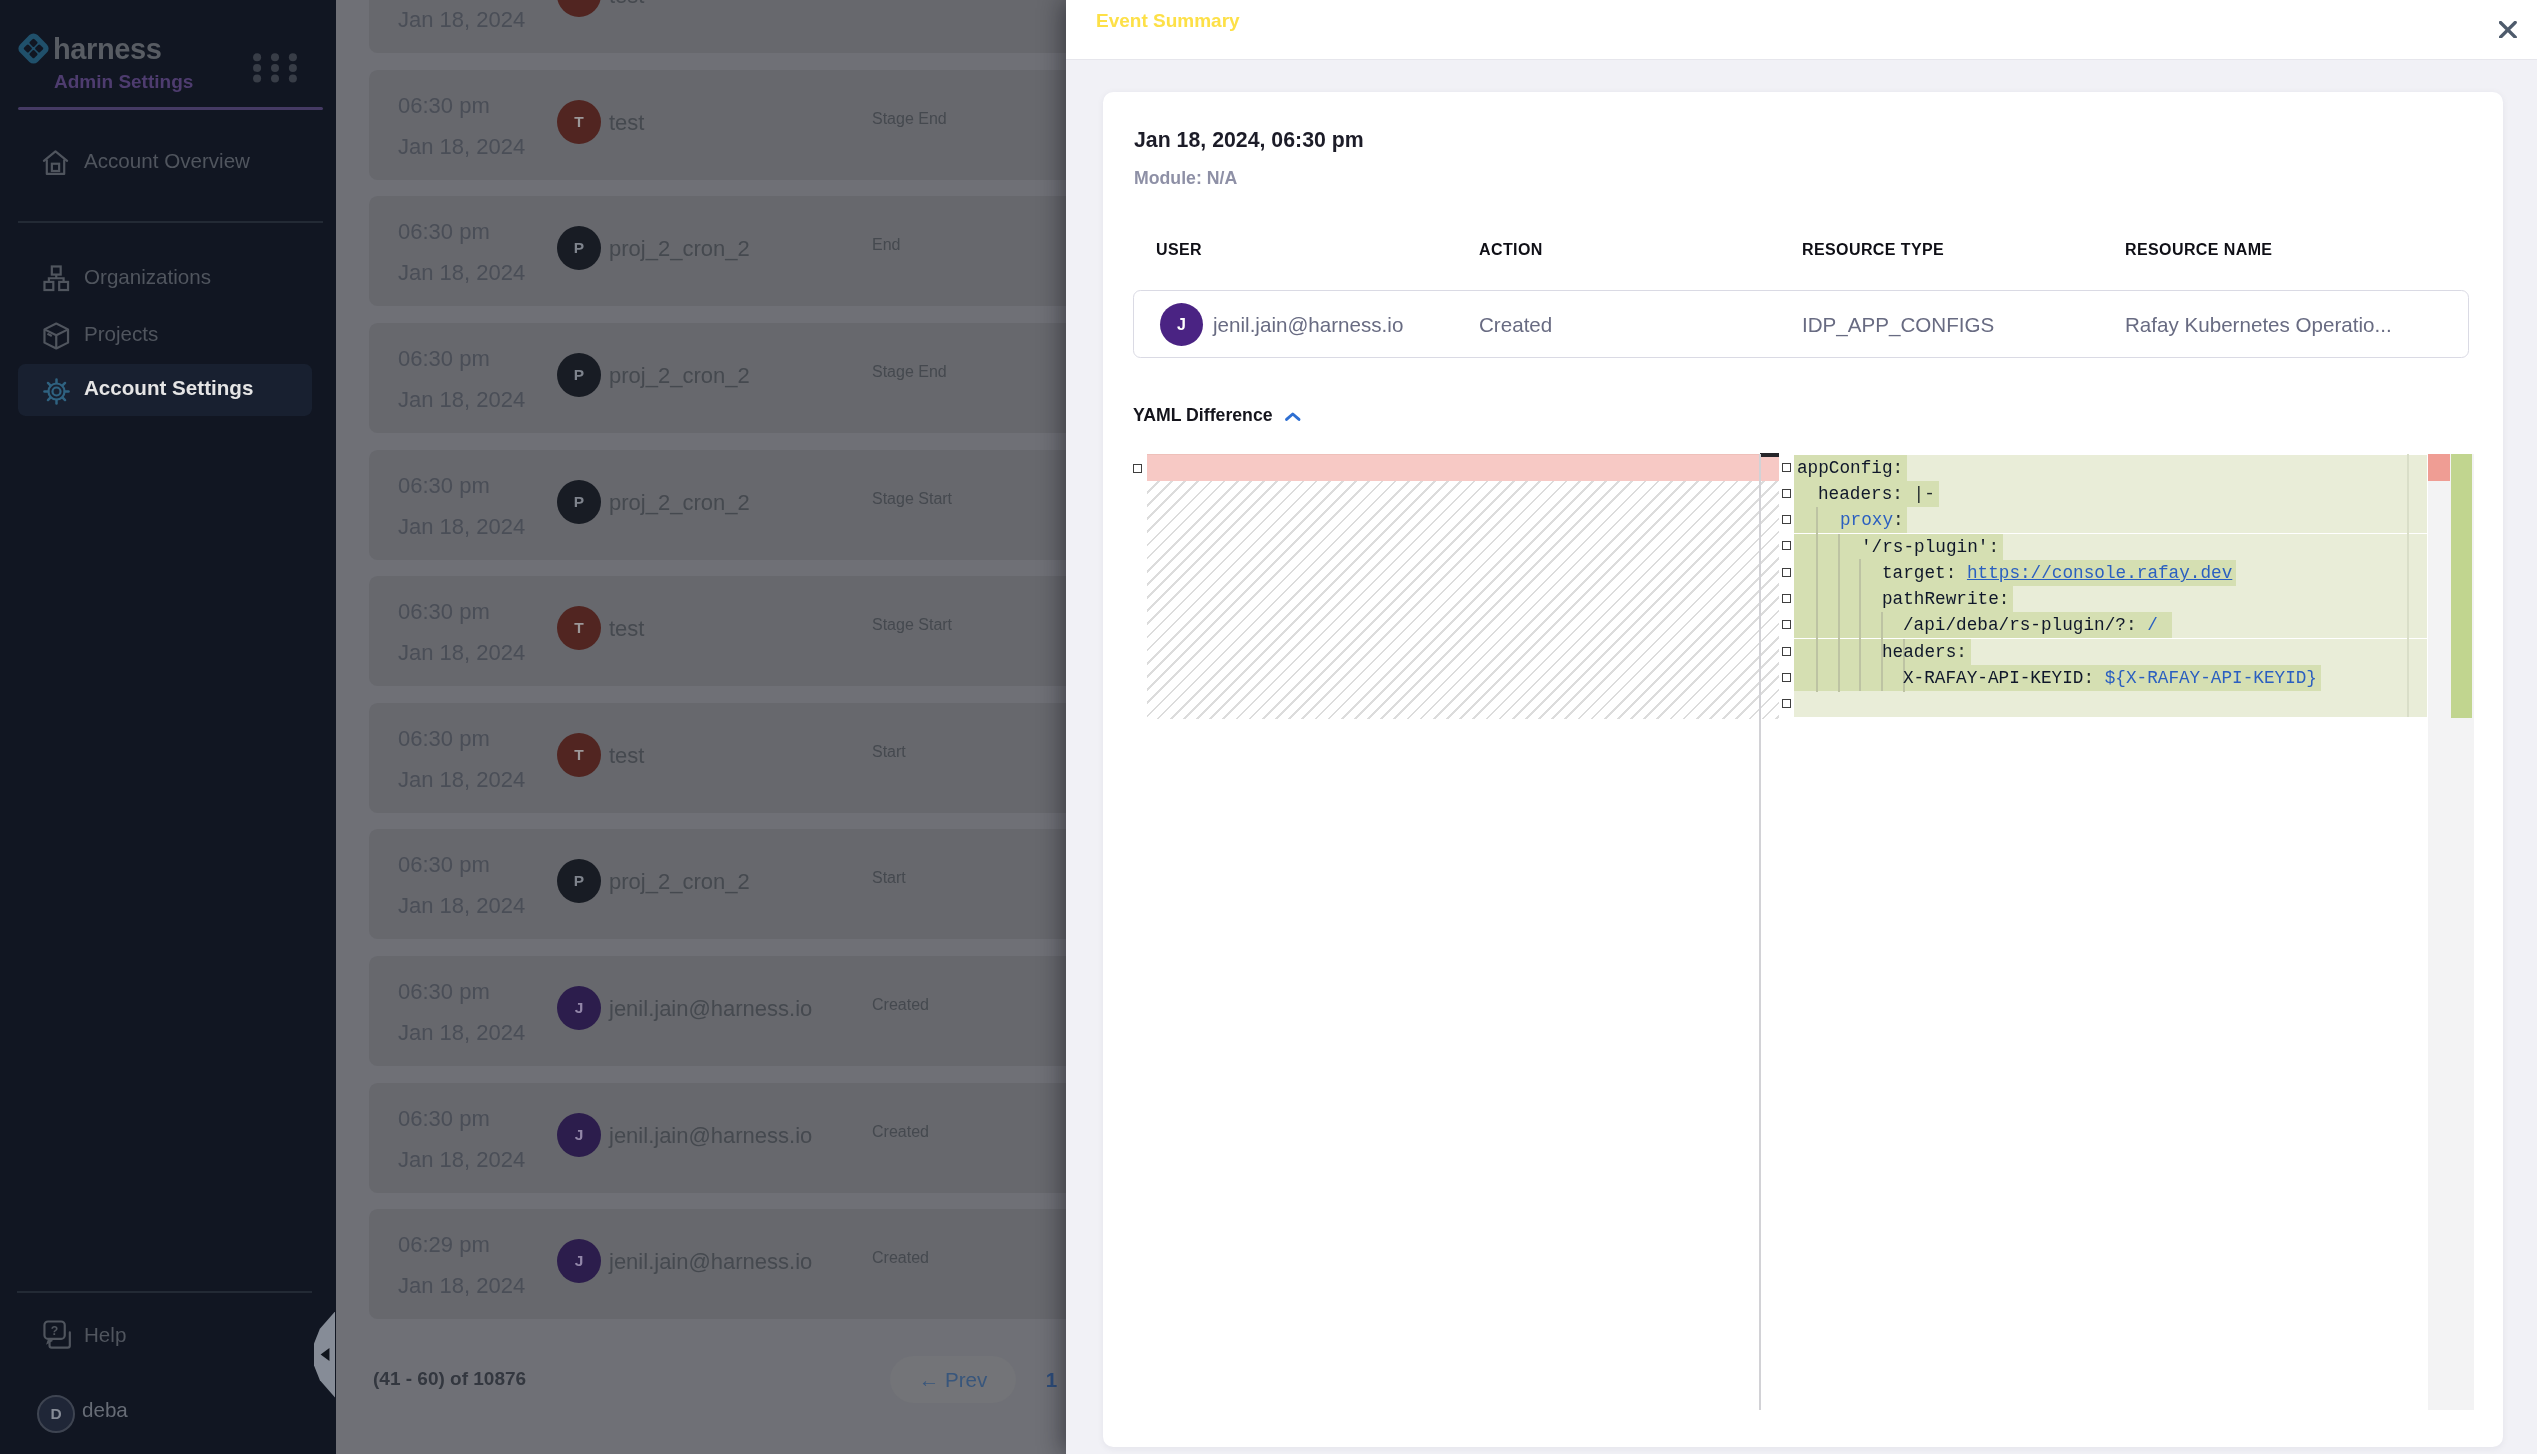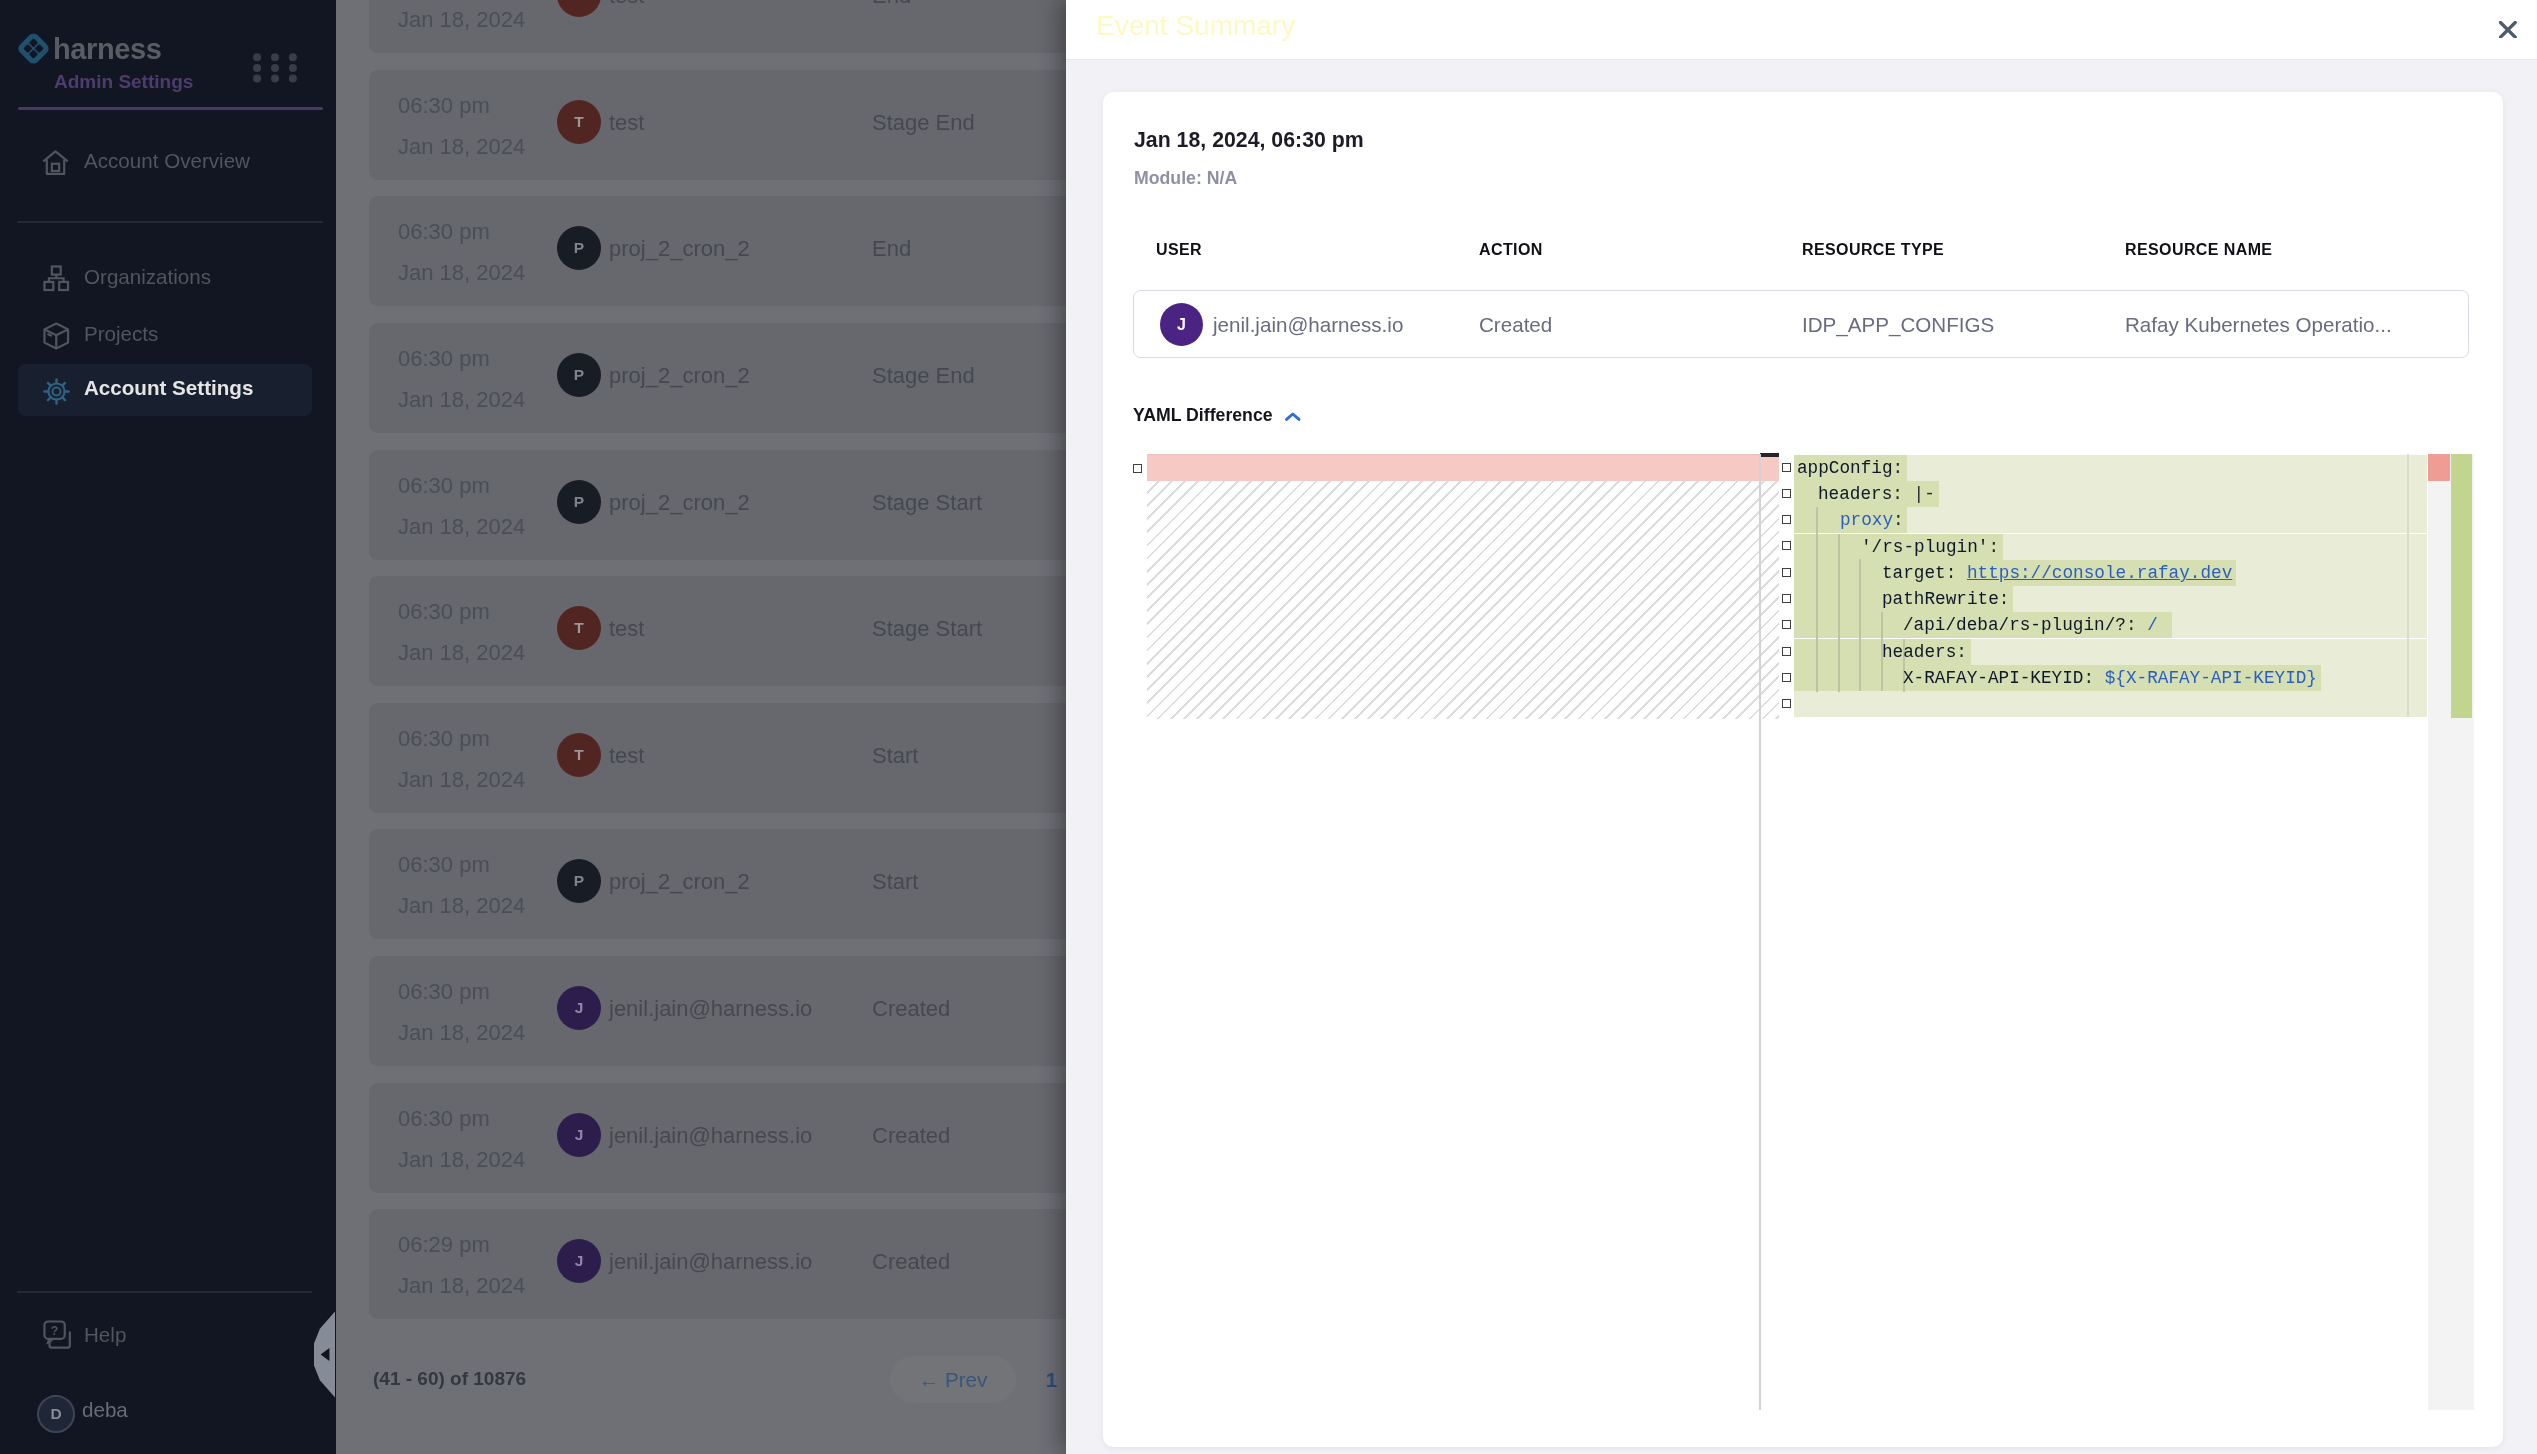--- a/index.html
+++ b/index.html
@@ -1,21 +1,21 @@
 <!DOCTYPE html>
 <html style="font-size:11.8px"><head><meta charset="utf-8">
 <style>
 html,body{margin:0;padding:0;}
 body{width:2538px;height:1454px;overflow:hidden;font-family:"Liberation Sans",sans-serif;}
 #root{position:absolute;top:0;left:0;width:2538px;height:1454px;background:#6f7076;overflow:hidden;}
 .abs{position:absolute;}
 .card{position:absolute;left:369px;width:740px;height:110px;background:#67686d;border-radius:8.8px;}
 .time{position:absolute;left:29px;color:#4a4e57;font-size:22px;}
 .name{position:absolute;left:240px;color:#45494f;font-size:22px;}
-.act{position:absolute;left:503px;color:#45494f;font-size:22px;}
+.act{position:absolute;left:503px;color:#45494f;font-size:16px;}
 .av{position:absolute;left:188px;width:44px;height:44px;border-radius:50%;text-align:center;font-weight:700;font-size:15.5px;}
 .hdr{position:absolute;font-weight:700;font-size:16px;color:#0f0f16;letter-spacing:0.4px;}
 .cell{position:absolute;font-size:20.6px;color:#686b82;}
 .mk{position:absolute;width:6.6px;height:6.6px;background:#fff;border:1.8px solid #3f3f3f;}
 .cl{position:absolute;font-family:"Liberation Mono",monospace;font-size:17.7px;line-height:26px;white-space:pre;}
 .tl{color:#0f172a;margin-top:8px;} .bl{color:#2a5fc0;} .dk{color:#20282c;}
 .ig{position:absolute;width:1.5px;background:#bdc3a3;}
 .navtext{position:absolute;left:84px;color:#50555e;font-size:20.6px;}
 svg{display:block}
 </style></head><body>
@@ -182,21 +182,21 @@
 <div class="navtext" style="top:1323px">Help</div>
 <div class="abs" style="left:17px;top:1291px;width:295px;height:1.5px;background:#232a35;"></div>
 <div class="abs" style="left:37px;top:1395px;width:34px;height:34px;border-radius:50%;border:2.2px solid #3e4451;background:#1f2637;color:#868b96;text-align:center;line-height:34px;font-size:15.5px;font-weight:700;">D</div>
 <div class="navtext" style="top:1398px;left:82px;color:#676c76;">deba</div>
 <svg class="abs" style="left:314px;top:1311px" width="21.3" height="87" viewBox="0 0 29 118">
 <path d="M29 0 L8 24 L0 44 L0 74 L8 94 L29 118 Z" fill="#868c97"></path>
 <path d="M21 50 L9 59 L21 68 Z" fill="#10141c"></path>
     </svg>
 <div class="abs" style="left:1066px;top:0;width:1472px;height:1454px;background:#f1f1f6;box-shadow:-4.4px 0 22px rgba(10,10,20,0.45);"></div>
 <div class="abs" style="left:1066px;top:0;width:1472px;height:59px;background:#ffffff;border-bottom:1.5px solid #e6e6ec;"></div>
-<div class="abs" style="left:1096px;top:10.3px;font-size:28px;font-weight:400;color:#fef9c3;">Event Summary</div>
+<div class="abs" style="left:1096px;top:10.3px;font-size:19px;font-weight:700;color:#fde047;">Event Summary</div>
 <svg class="abs" style="left:2499px;top:20.6px" width="17.7" height="17.7" viewBox="0 0 24 24">
 <path d="M2 2 L22 22 M22 2 L2 22" stroke="#4e5b6c" stroke-width="4.5" stroke-linecap="round"></path>
     </svg>
 <div class="abs" style="left:1103px;top:92px;width:1400px;height:1355px;background:#fff;border-radius:10.3px;box-shadow:0 1.5px 7.4px rgba(40,41,61,0.06);"></div>
 <div class="abs" style="left:1134px;top:128px;font-size:21.3px;font-weight:700;color:#1c1c28;">Jan 18, 2024, 06:30 pm</div>
 <div class="abs" style="left:1134px;top:168px;font-size:17.7px;font-weight:600;color:#8e90a6;">Module: N/A</div>
 <div class="hdr" style="left:1156px;top:241px;">USER</div>
 <div class="hdr" style="left:1479px;top:241px;">ACTION</div>
 <div class="hdr" style="left:1802px;top:241px;">RESOURCE TYPE</div>
 <div class="hdr" style="left:2125px;top:241px;">RESOURCE NAME</div>

